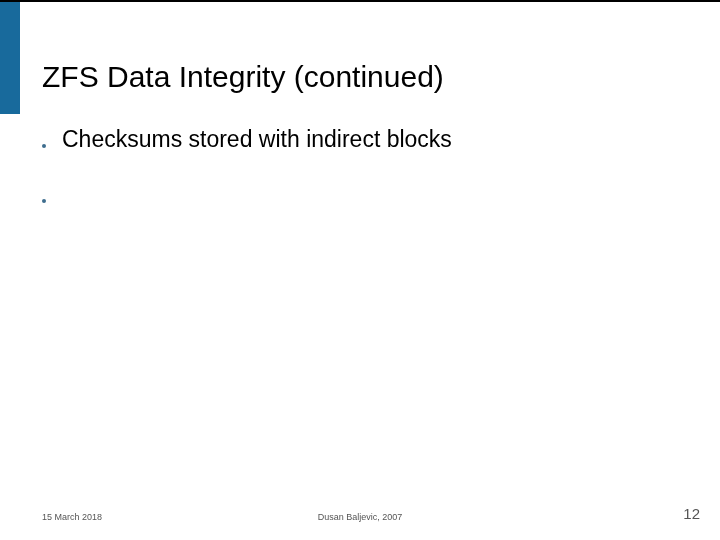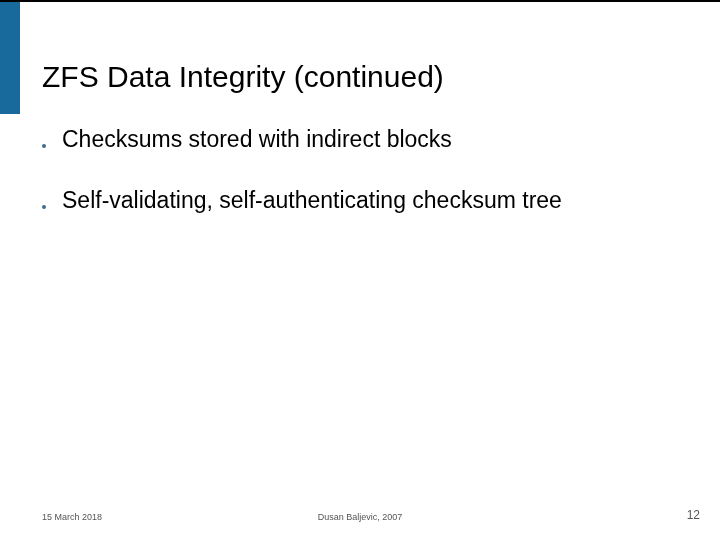--- a/index.html
+++ b/index.html
@@ -7,38 +7,37 @@
   .slide { position: relative; width: 720px; height: 540px; }
   .top-rule { position: absolute; top: 0; left: 0; width: 720px; height: 2px; background: #000; }
   .side-bar { position: absolute; top: 2px; left: 0; width: 20px; height: 112px; background: #186a9c; }
   .title { position: absolute; top: 60px; left: 42px; font-size: 30px; color: #000; font-weight: 400; letter-spacing: 0; }
   .body { position: absolute; top: 126px; left: 42px; width: 640px; }
   .item { display: flex; align-items: center; margin-bottom: 34px; }
   .bullet { flex: 0 0 auto; width: 4px; height: 4px; background: #3e6d8e; border-radius: 50%; margin-top: 12px; margin-right: 16px; }
   .txt { font-size: 23px; line-height: 1.18; color: #000; }
   .footer-left { position: absolute; left: 42px; bottom: 18px; font-size: 9px; color: #555; margin-top: 20px; }
   .footer-center { position: absolute; left: 0; right: 0; bottom: 18px; text-align: center; font-size: 9px; color: #555; }
-  .footer-right { position: absolute; right: 20px; bottom: 18px; font-size: 12px; color: #555; }
+  .footer-right { position: absolute; right: 20px; bottom: 18px; font-size: 15px; color: #555; }
 </style>
 </head>
 <body>
 
 <div class="slide">
   <div class="top-rule"></div>
   <div class="side-bar"></div>
 
   <h1 class="title">ZFS Data Integrity (continued)</h1>
 
   <div class="body">
     <div class="item">
       <div class="bullet"></div>
       <div class="txt">Checksums stored with indirect blocks</div>
     </div>
     <div class="item">
       <div class="bullet"></div>
-      <div class="txt">Self-validating, self-authenticating checksum tree</div>
     </div>
   </div>
 
   <div class="footer-left">15 March 2018</div>
   <div class="footer-center">Dusan Baljevic, 2007</div>
   <div class="footer-right">12</div>
 </div>
 
 </body></html>

